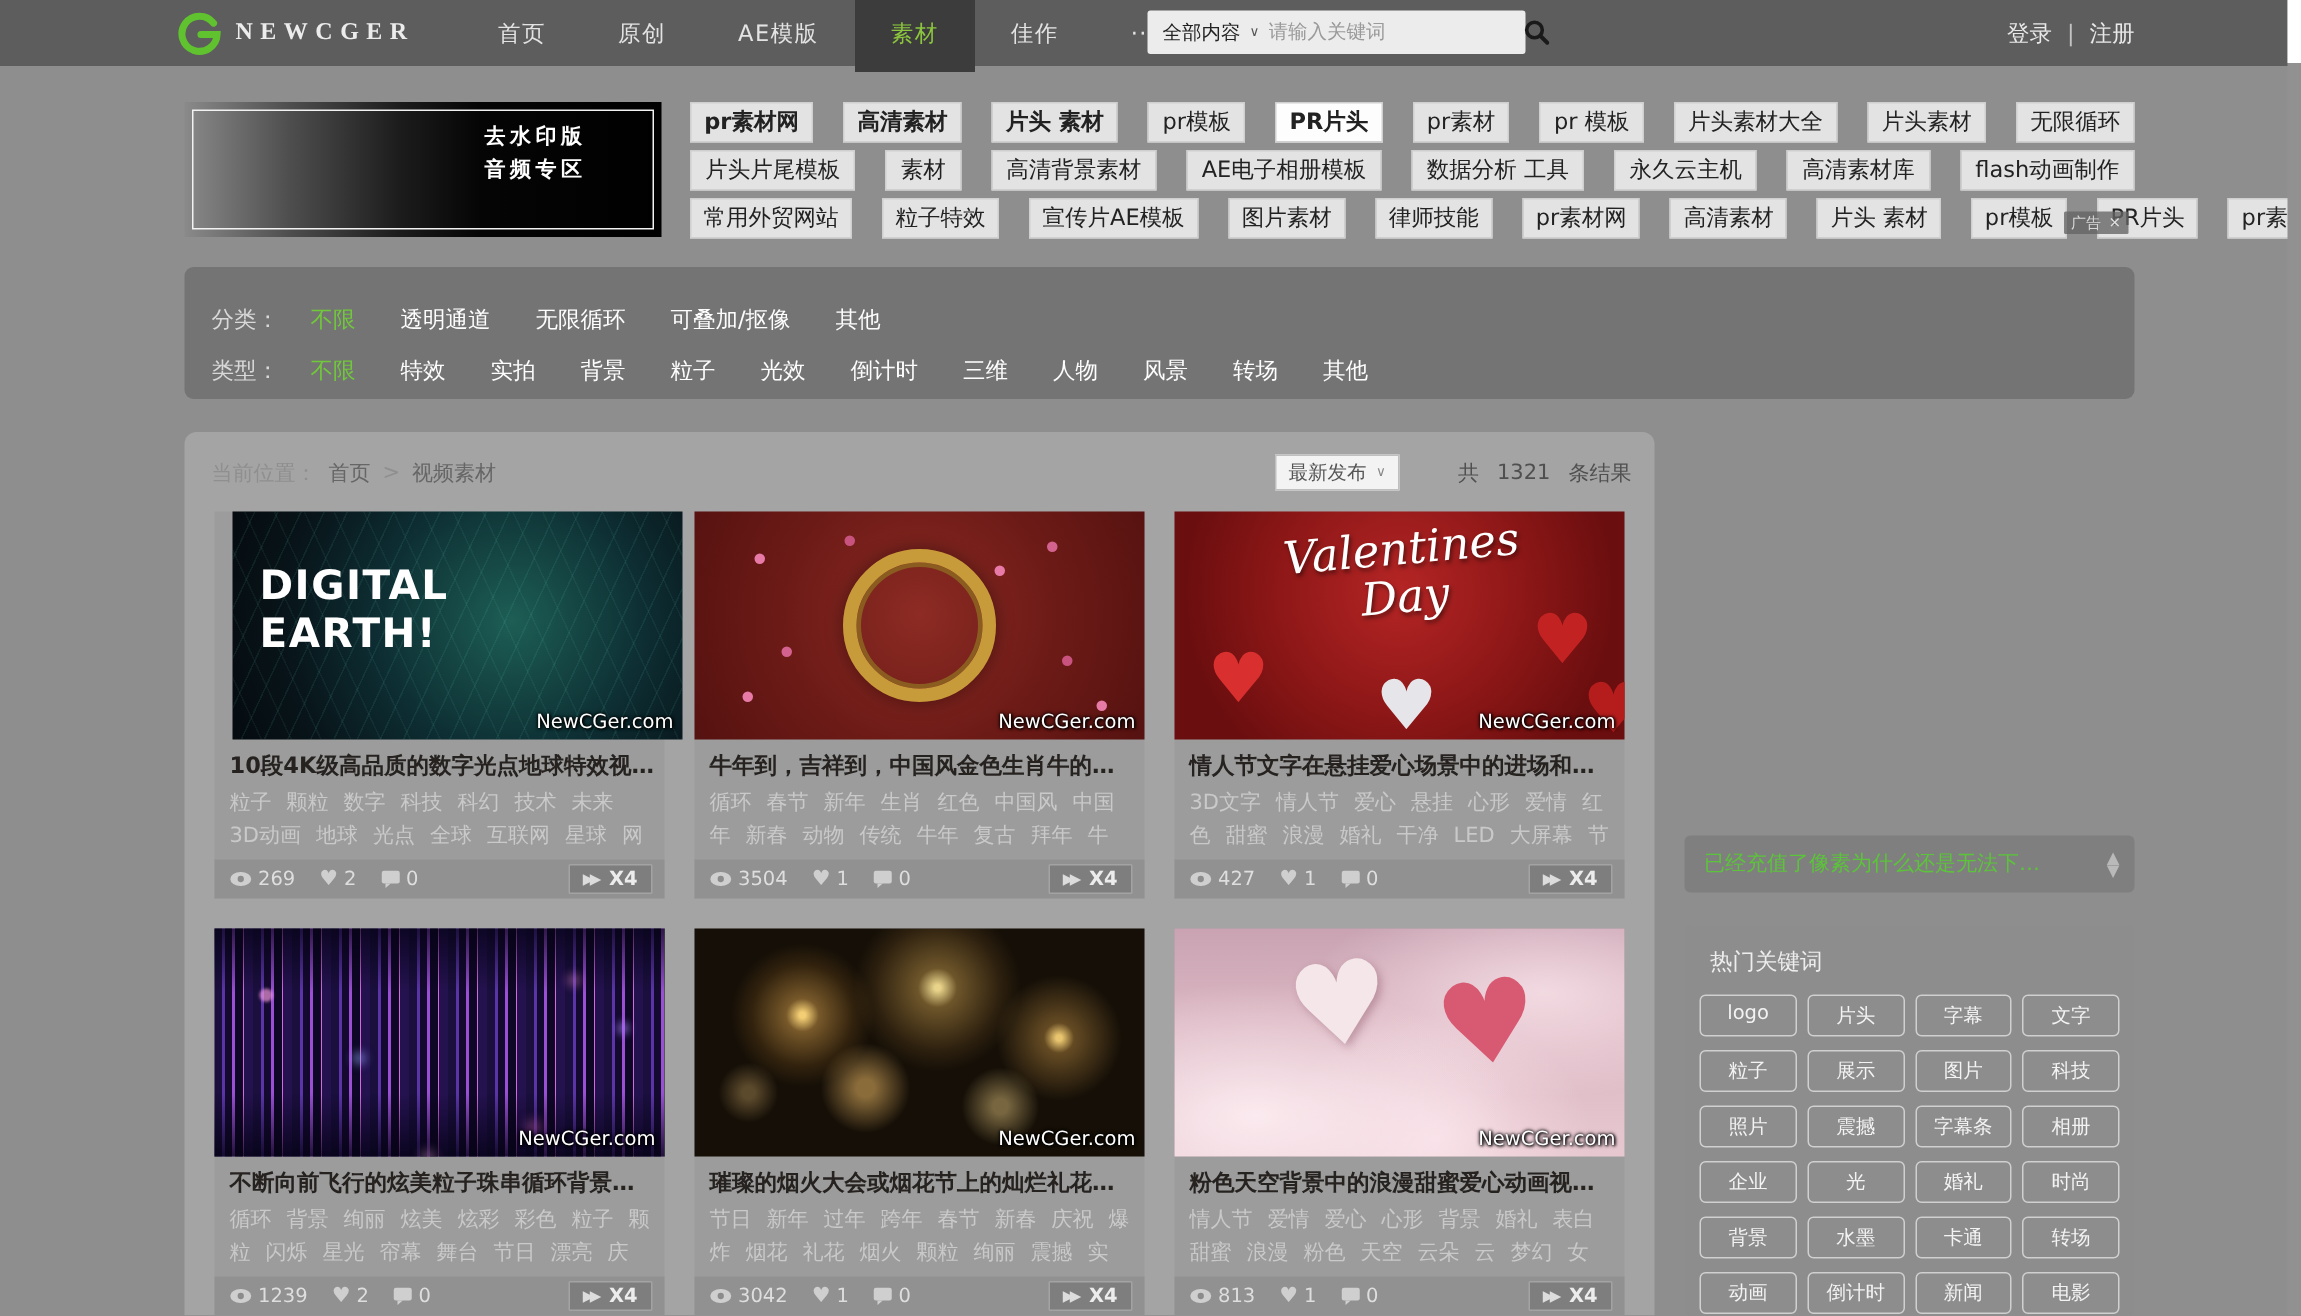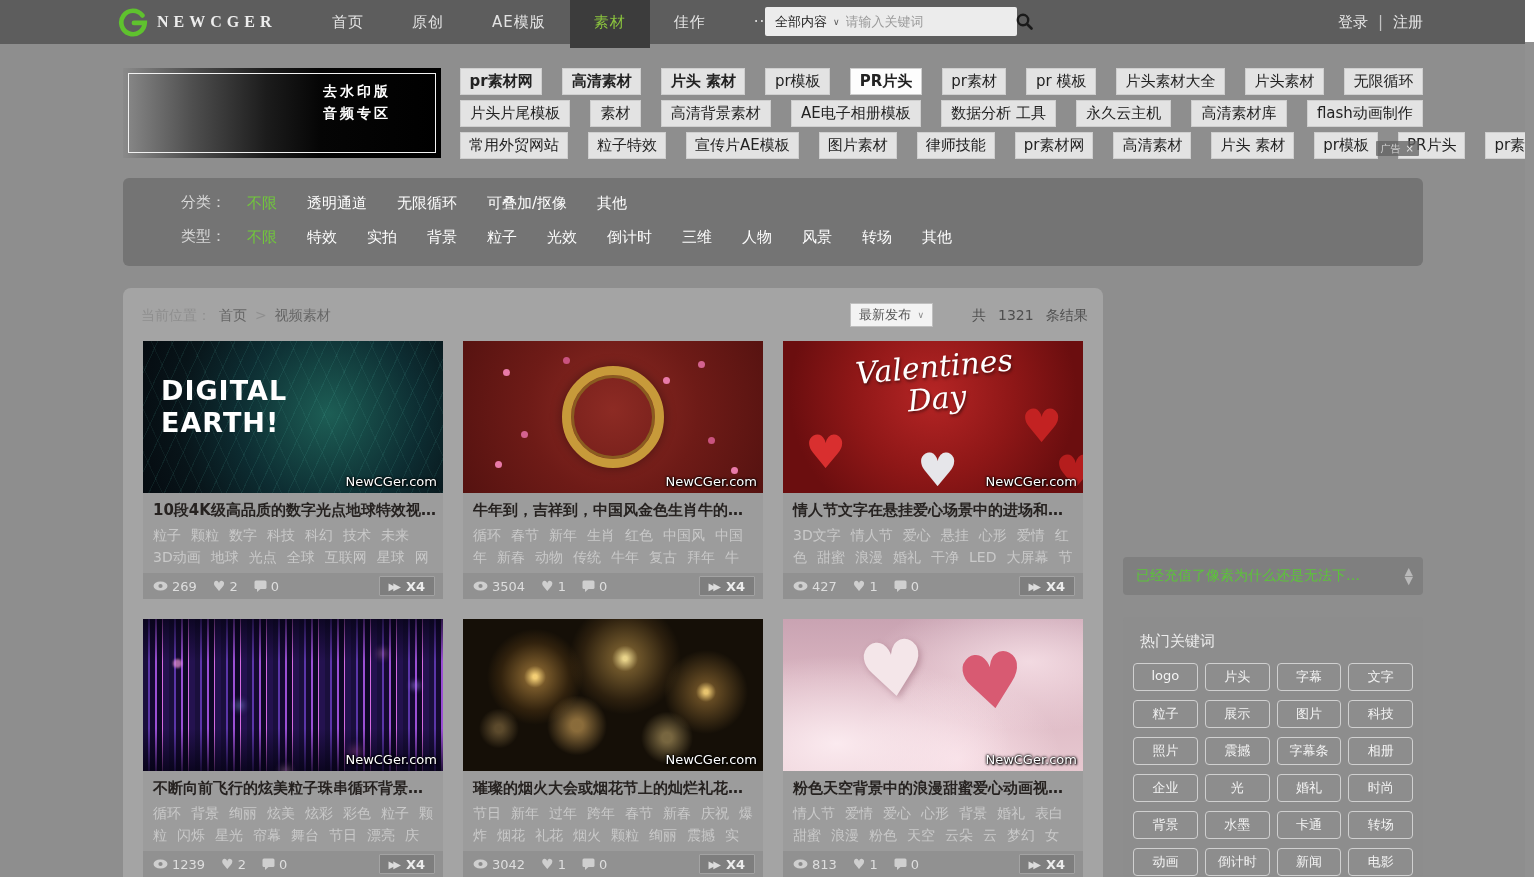--- a/index.html
+++ b/index.html
@@ -34,21 +34,21 @@
   .tag-grid { position:absolute; left:460px; top:68px; width:963px; }
   .tag-row { display:flex; gap:20px; margin-bottom:5px; }
   .tag-row .gtag { flex:1 1 auto; background:#e3e3e3; border:1px solid #cfcfcf; text-align:center; font-size:15px; color:#222; padding:2px 8px; white-space:nowrap; cursor:pointer; line-height:21px; }
   .tag-row .gtag.strong { font-weight:bold; }
   .tag-row .gtag.white { background:#fdfdfd; }
   .ad-badge { position:absolute; right:4px; top:73px; height:15px; background:rgba(100,100,100,.78); color:#d6d6d6; font-size:10px; display:flex; align-items:center; gap:5px; padding:0 5px; border-radius:1px; }
   .ad-badge .x { cursor:pointer; color:#e3e3e3; }
 
   
   .filter-panel { position:absolute; left:123px; top:178px; width:1300px; height:88px; background:#747474; border-radius:6px; padding:15px 0 0 18px; }
-  .filter-row { display:flex; align-items:flex-start; height:30px; margin-bottom:4px;margin-left:40px; }
+  .filter-row { display:flex; align-items:flex-end; height:30px; margin-bottom:4px; }
   .filter-label { color:#d8d8d8; font-size:15px; width:66px; }
   .filter-opts .fopt { color:#fdfdfd; font-size:15px; margin-right:30px; cursor:pointer; }
   .filter-opts .fopt.active { color:#71c83b; }
 
   
   .main-panel { position:absolute; left:123px; top:288px; width:980px; height:589px; background:#a4a4a4; border-radius:8px 8px 0 0; }
   .breadcrumb { position:absolute; left:18px; top:19px; font-size:14px; color:#8f8f8f; display:flex; gap:8px; }
   .breadcrumb .lnk { color:#666; cursor:pointer; }
   .breadcrumb .cur { color:#666; }
   .sort-box { position:absolute; left:727px; top:15px; width:83px; height:24px; background:#f3f3f3; border:1px solid #bfbfbf; font-size:13px; color:#555; display:flex; align-items:center; justify-content:space-between; padding:0 8px; cursor:pointer; }
@@ -64,21 +64,21 @@
   .card-title { padding:8px 10px 1px; font-size:15px; font-weight:bold; color:#262220; white-space:nowrap; overflow:hidden; }
   .card-tags { padding:3px 10px 0; font-size:14px; color:#c9c9c9; line-height:22px; height:47px; overflow:hidden; }
   .card-tags .tag { margin-right:10px; cursor:pointer; }
   .card-stats { margin-top:5px; height:26px; background:#919191; display:flex; align-items:center; padding:0 8px 0 10px; color:#dedede; font-size:13px; }
   .stat { display:flex; align-items:center; gap:4px; margin-right:16px; }
   .heart-glyph { color:#cfcfcf; font-size:14px; line-height:1; }
   .speed-badge { margin-left:auto; height:20px; background:#7e7e7e; border:1px solid #a3a3a3; display:flex; align-items:center; gap:5px; padding:0 9px; color:#ececec; font-size:13px; font-weight:bold; border-radius:1px; }
   .speed-badge .play { font-size:10px; letter-spacing:-3px; color:#dcdcdc; padding-right:3px; }
 
   
-  .t1 { background:radial-gradient(circle at 62% 48%, #1d5e55 0%, #0d2d32 45%, #081419 75%, #050b10 100%); }
+  .t1 { background:radial-gradient(circle at 62% 48%, #1d5e55 0%, #0d2d32 45%, #081419 75%, #050b10 100%);margin-left:12px; }
   .t1::before { content:""; position:absolute; inset:0; background:repeating-linear-gradient(115deg, transparent 0 13px, rgba(90,210,190,.09) 13px 14px), repeating-linear-gradient(65deg, transparent 0 17px, rgba(120,230,210,.06) 17px 18px); }
   .t1 .thumb-text { left:18px; top:34px; width:160px; font-size:27px; font-weight:800; color:#fff; line-height:1.18; letter-spacing:1px; }
   .t2 { background:radial-gradient(circle at 50% 45%, #8d2b24 0%, #6e1b17 50%, #551210 100%); }
   .t2::before { content:""; position:absolute; left:50%; top:50%; transform:translate(-50%,-50%); width:84px; height:84px; border:9px solid #c79a3a; border-radius:50%; box-shadow:inset 0 0 0 3px #8a5c20, 0 0 12px rgba(0,0,0,.4); }
   .t2::after { content:""; position:absolute; left:40px; top:28px; width:7px; height:7px; border-radius:50%; background:#e87aa8; box-shadow:160px 8px 0 #e87aa8, 195px -8px 0 #d4628f, 18px 62px 0 #d4628f, 205px 68px 0 #c9537f, -8px 92px 0 #e87aa8, 228px 98px 0 #e87aa8, 60px -12px 0 #c9537f; }
   .t3 { background:radial-gradient(circle at 50% 35%, #b52525 0%, #8e1717 45%, #6b0e0f 80%); }
   .t3::before { content:"♥"; position:absolute; left:22px; bottom:14px; font-size:46px; color:#d92f2f; text-shadow:216px -26px #c32222, 112px 18px #e6e6ea, 250px 20px #b51d1d; }
   .t3 .thumb-text { left:70px; top:10px; width:165px; text-align:center; font-size:30px; font-style:italic; font-family:"DejaVu Serif","Liberation Serif",serif; color:#fff; line-height:1.05; transform:rotate(-5deg); text-shadow:1px 2px 3px rgba(0,0,0,.5); }
   .t4 { background:linear-gradient(180deg, rgba(5,2,20,.72), rgba(5,2,20,0) 28%, rgba(5,2,20,0) 72%, rgba(5,2,20,.8)), repeating-linear-gradient(90deg, #1a0f3d 0 5px, #5b35a8 5px 7px, #140a30 7px 12px, #9a4fd4 12px 14px, #0e0726 14px 19px, #d56ae0 19px 20px, #24124f 20px 26px); }
   .t4::before { content:""; position:absolute; left:30px; top:40px; width:9px; height:9px; border-radius:50%; background:rgba(255,160,230,.65); box-shadow:62px 42px 6px rgba(150,170,255,.55), 178px 88px 8px rgba(255,120,220,.5), 238px 22px 5px rgba(170,130,255,.55), 108px 108px 7px rgba(255,180,240,.45), 205px -10px 6px rgba(255,150,230,.4); filter:blur(1px); }

